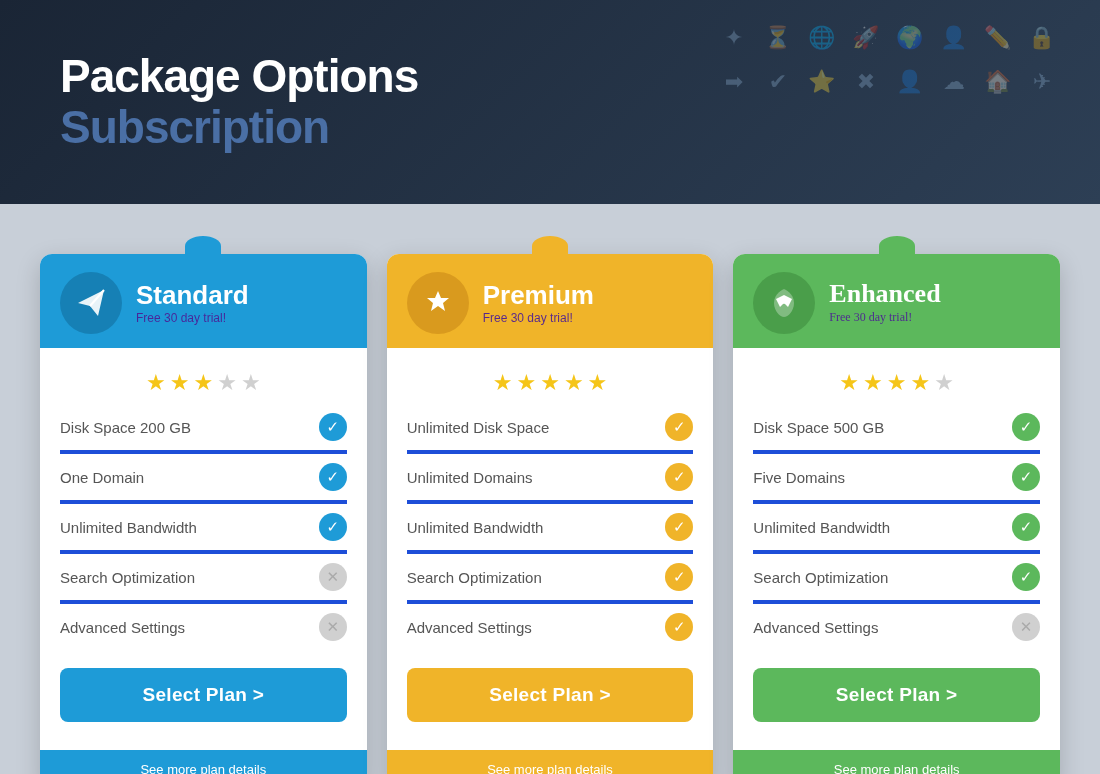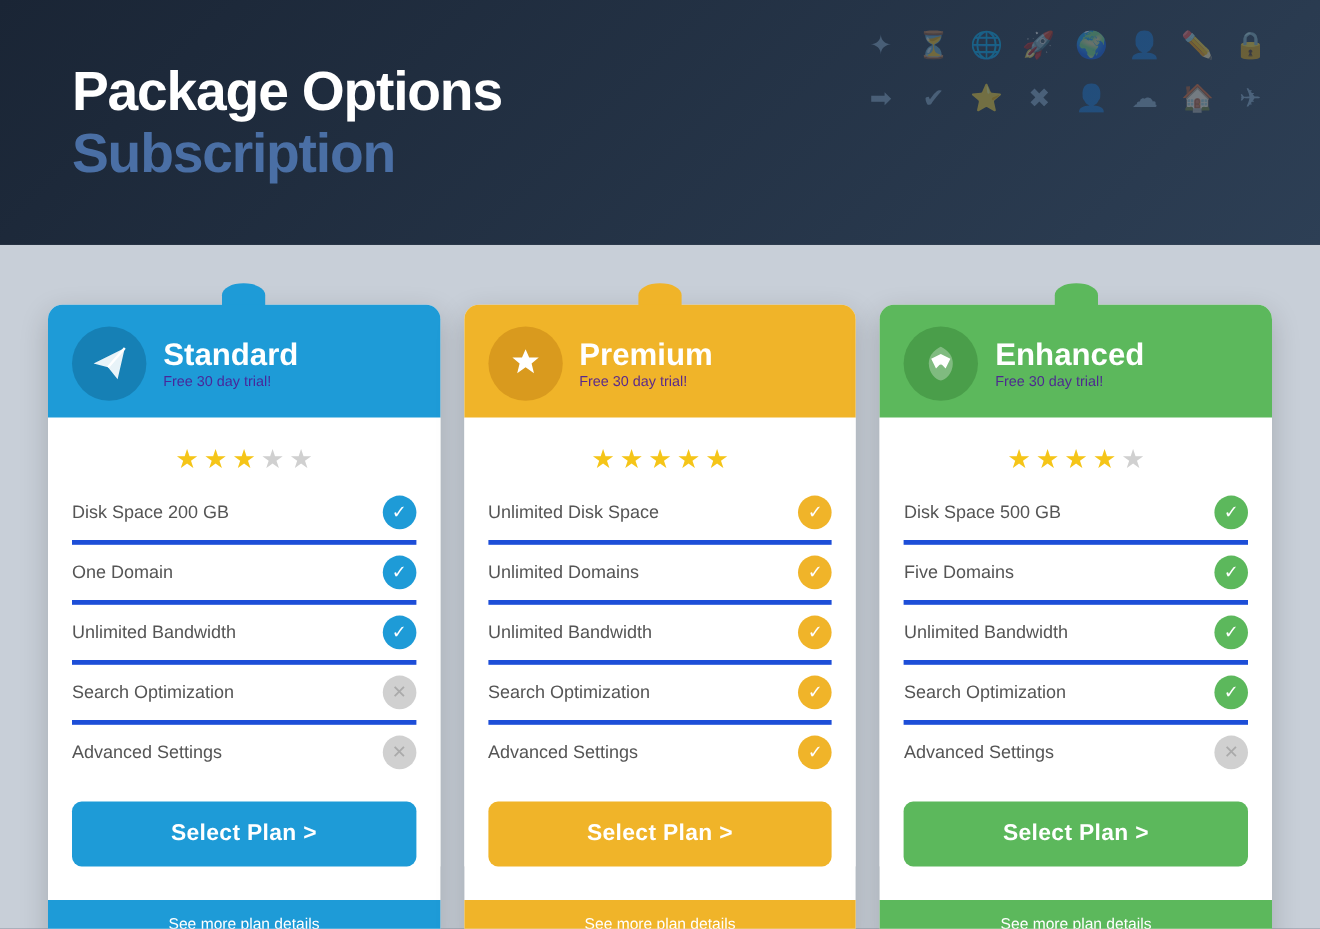--- a/index.html
+++ b/index.html
@@ -92,21 +92,21 @@
       padding: 18px 20px 14px 20px;
       display: flex;
       align-items: center;
       gap: 14px;
       position: relative;
       min-height: 90px;
     }
 
     .card-header.blue { background: #1e9bd7; }
     .card-header.yellow { background: #f0b429; }
-    .card-header.green { background: #5cb85c; }
+    .card-header.green { background: #5cb85c; font-family: Liberation Serif, serif; }
 
     .header-icon-circle {
       width: 62px;
       height: 62px;
       border-radius: 50%;
       display: flex;
       align-items: center;
       justify-content: center;
       flex-shrink: 0;
       font-size: 30px;

